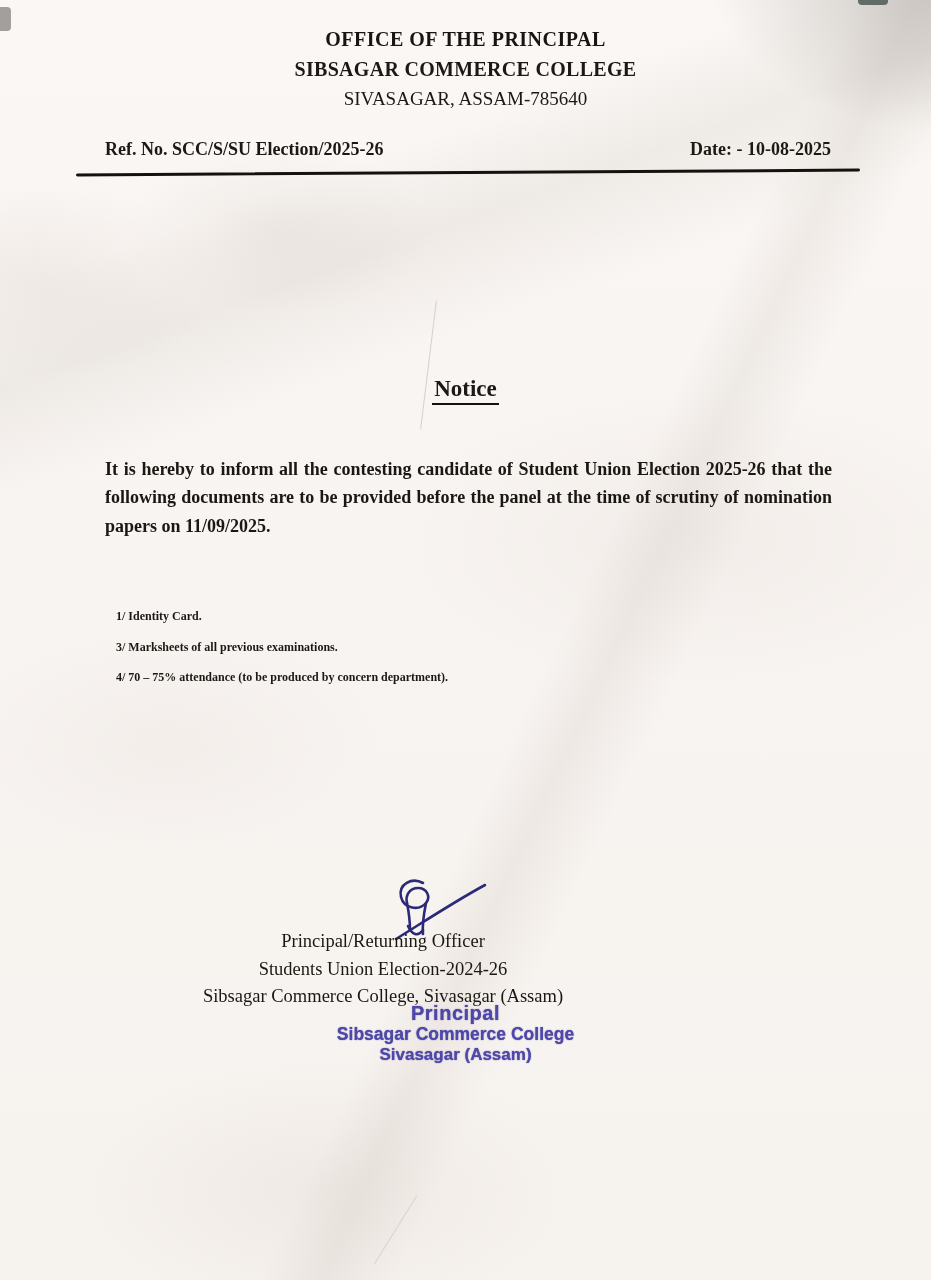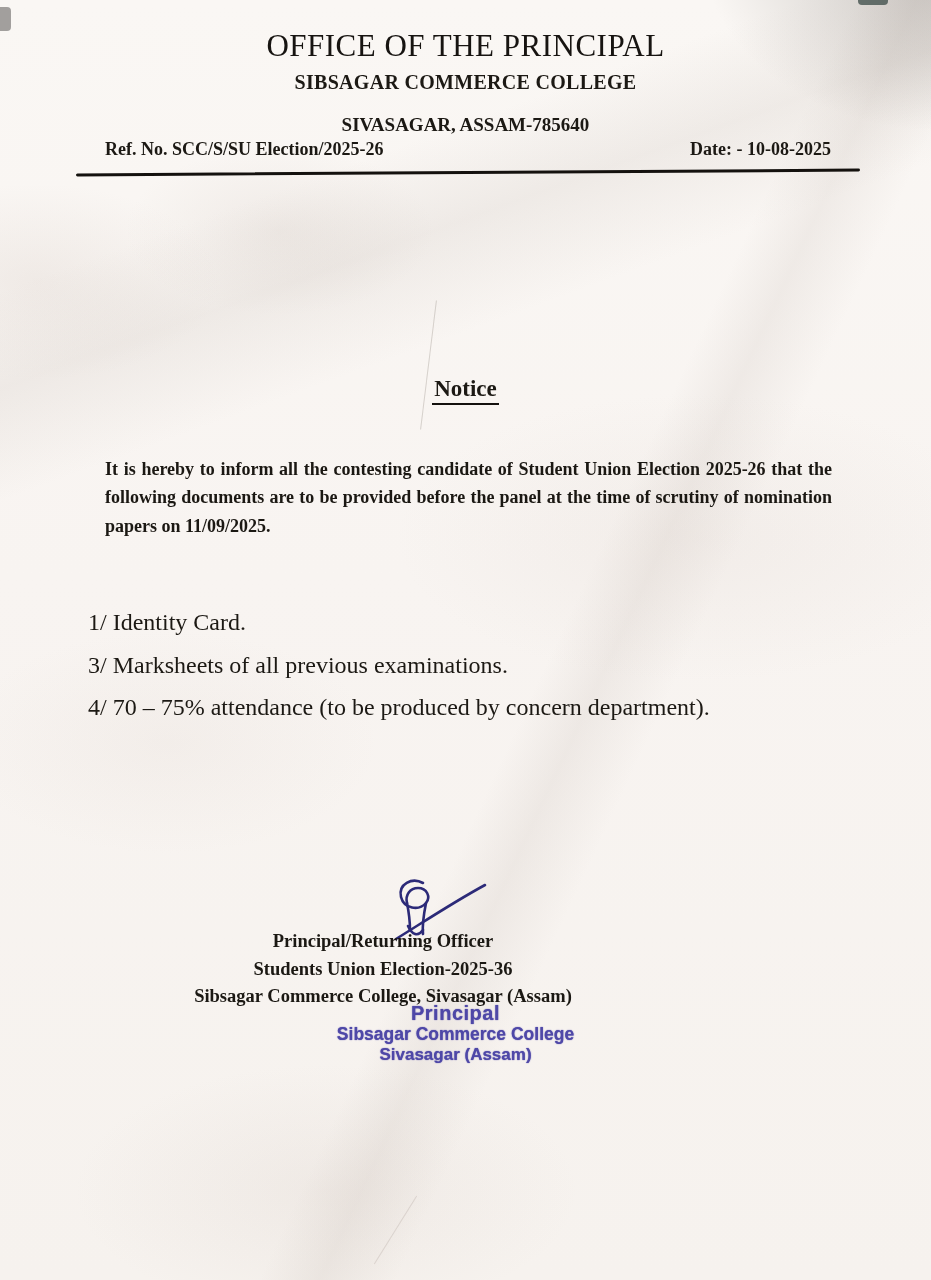--- a/index.html
+++ b/index.html
@@ -55,30 +55,30 @@
     background: rgba(165,150,142,0.28);
     transform: rotate(32deg);
   }
 
   
   .header {
     position: absolute; top: 28px; left: 0; width: 100%;
     text-align: center;
   }
   .header .office {
-    font-size: 31px; font-weight: normal; letter-spacing: 0.5px;
+    font-size: 20px; font-weight: bold; letter-spacing: 0.5px;
     color: #171411;
   }
   .header .college {
     margin-top: 7px;
     font-size: 20px; font-weight: bold; letter-spacing: 0.3px;
   }
   .header .address {
-    margin-top: 20px;
-    font-size: 19px; font-weight: bold;
+    margin-top: 7px;
+    font-size: 19px; font-weight: normal;
   }
 
   .meta-row {
     position: absolute; top: 139px; left: 105px; width: 726px;
     display: flex; justify-content: space-between; align-items: baseline;
     font-size: 18px; font-weight: bold;
   }
   .rule {
     position: absolute; top: 171px; left: 76px; width: 784px; height: 3px;
     background: #14110e;
@@ -97,36 +97,36 @@
   }
 
   .body-paragraph {
     position: absolute; top: 455px; left: 105px; width: 727px;
     font-size: 18px; font-weight: bold; line-height: 1.58;
     text-align: justify;
     color: #1b1813;
   }
 
   .doc-list {
-    position: absolute; top: 609px; left: 88px; width: 700px;
-    font-size: 24px; font-weight: normal;
+    position: absolute; top: 609px; left: 116px; width: 700px;
+    font-size: 12px; font-weight: bold;
     list-style: none;
   }
   .doc-list li { margin-bottom: 15.5px; }
 
   .signature-wrap {
     position: absolute; top: 876px; left: 360px;
     width: 140px; height: 70px;
   }
   .signature-wrap svg { display: block; }
 
   .sign-block {
     position: absolute; top: 930px; left: 0; width: 766px;
     text-align: center;
-    font-size: 18.5px; font-weight: bold; line-height: 1.28;
+    font-size: 18.5px; font-weight: normal; line-height: 1.28;
     color: #1b1813;
   }
   .sign-block .sb-line { margin-bottom: 4px; }
 
   .stamp {
     position: absolute; top: 1002px; left: 0; width: 931px;
     text-align: center;
     font-family: "Liberation Sans", sans-serif;
     font-weight: bold;
     transform: translateX(-10px);
@@ -178,21 +178,21 @@
         <path d="M 47 27 C 49 37, 50 46, 50 54"></path>
         <path d="M 66 27 C 64 37, 62 48, 63 58"></path>
         <path d="M 48 50 C 52 59, 58 61, 63 54"></path>
         <path d="M 36 63 C 62 47, 92 27, 125 9"></path>
       </g>
     </svg>
   </div>
 
   <div class="sign-block">
     <div class="sb-line">Principal/Returning Officer</div>
-    <div class="sb-line">Students Union Election-2025-36</div>
+    <div class="sb-line">Students Union Election-2024-26</div>
     <div class="sb-line">Sibsagar Commerce College, Sivasagar (Assam)</div>
   </div>
 
   <div class="stamp" style="color:#413aa2;">
     <div class="stamp-line1">Principal</div>
     <div class="stamp-line2">Sibsagar Commerce College</div>
     <div class="stamp-line3">Sivasagar (Assam)</div>
   </div>
 
 </div>

